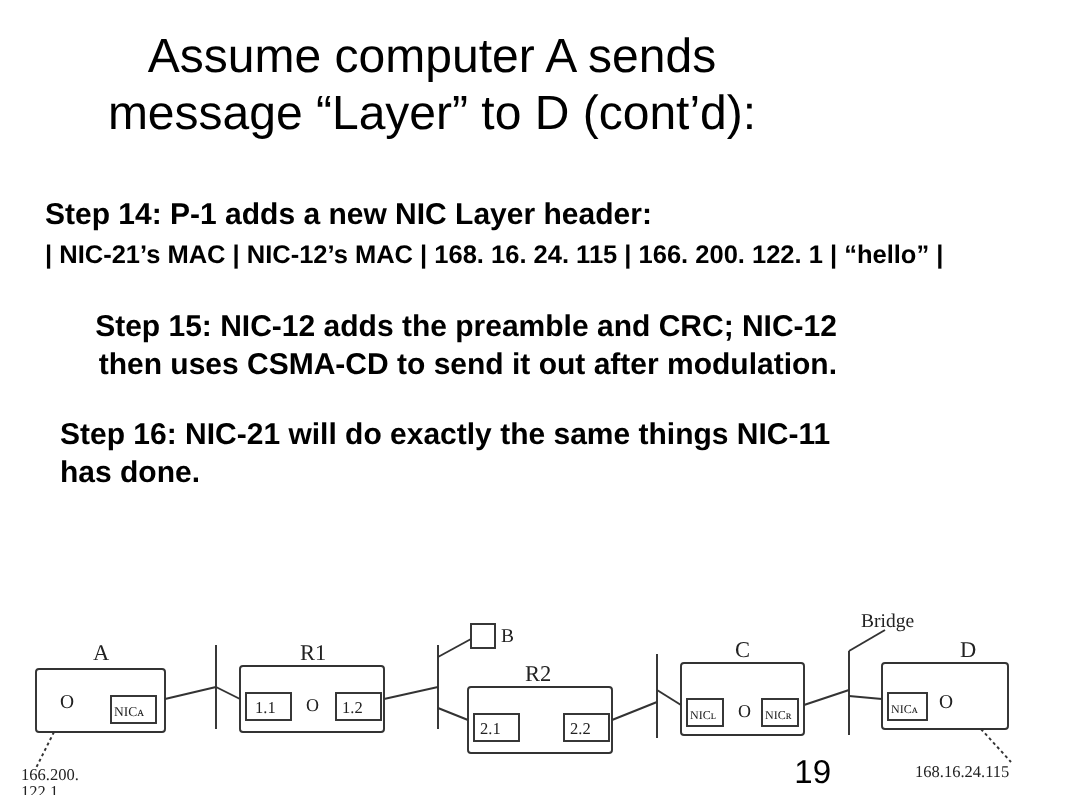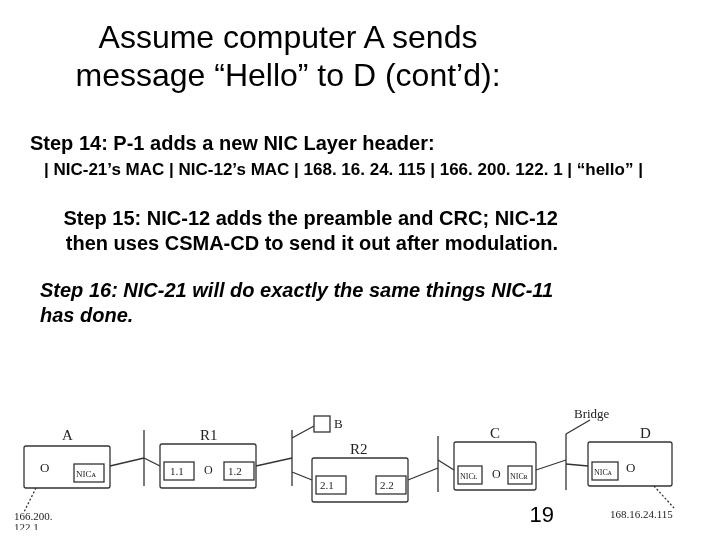--- a/index.html
+++ b/index.html
@@ -32,24 +32,23 @@
     font-size: 20px;
     font-weight: bold;
     margin-top: 14px;
     line-height: 1.25;
   }
   .packet {
     font-size: 17px;
     font-weight: bold;
     margin-top: 4px;
     white-space: nowrap;
-    margin-left: 14px;
   }
   .step15 { margin-top: 26px; padding-left: 4px; text-align: right; }
-  .step16 { margin-top: 22px; padding-left: 10px; font-style: italic; }
+  .step16 { margin-top: 22px; padding-left: 10px; }
   .slide-num {
     position: absolute;
     right: 22px;
     bottom: 12px;
     font-size: 22px;
   }
   .diagram {
     position: absolute;
     left: 14px;
     bottom: 10px;
@@ -61,21 +60,21 @@
     fill: #222;
   }
 </style>
 </head>
 <body>
 
 <div class="slide">
 
   <div class="title">
     <span>Assume computer A sends</span><br>
-    <span>message “Hello” to D (cont’d):</span>
+    <span>message “Layer” to D (cont’d):</span>
   </div>
 
   <div class="body">
     <div class="step">Step 14: P-1 adds a new NIC Layer header:</div>
     <div class="packet">| NIC-21’s MAC | NIC-12’s MAC | 168. 16. 24. 115 | 166. 200. 122. 1 | “hello” |</div>
 
     <div class="step step15">Step 15: NIC-12 adds the preamble and CRC; NIC-12 then uses CSMA-CD to send it out after modulation.</div>
 
     <div class="step step16">Step 16: NIC-21 will do exactly the same things NIC-11 has done.</div>
   </div>

